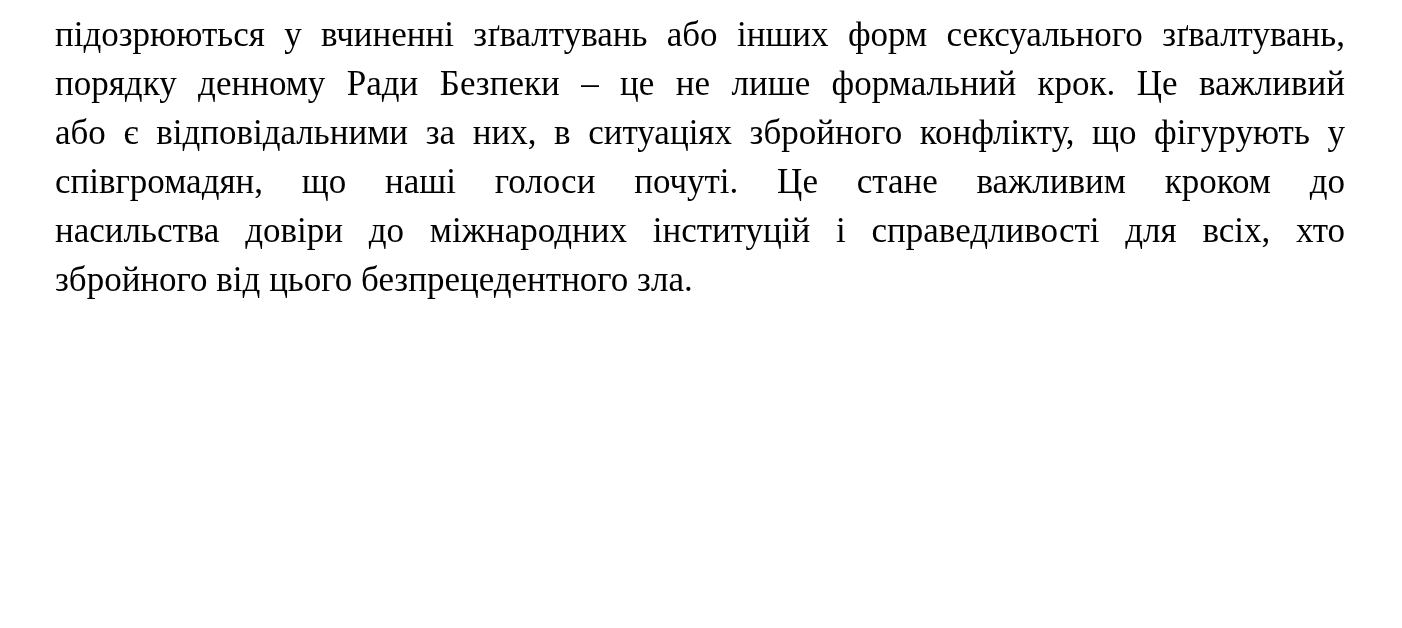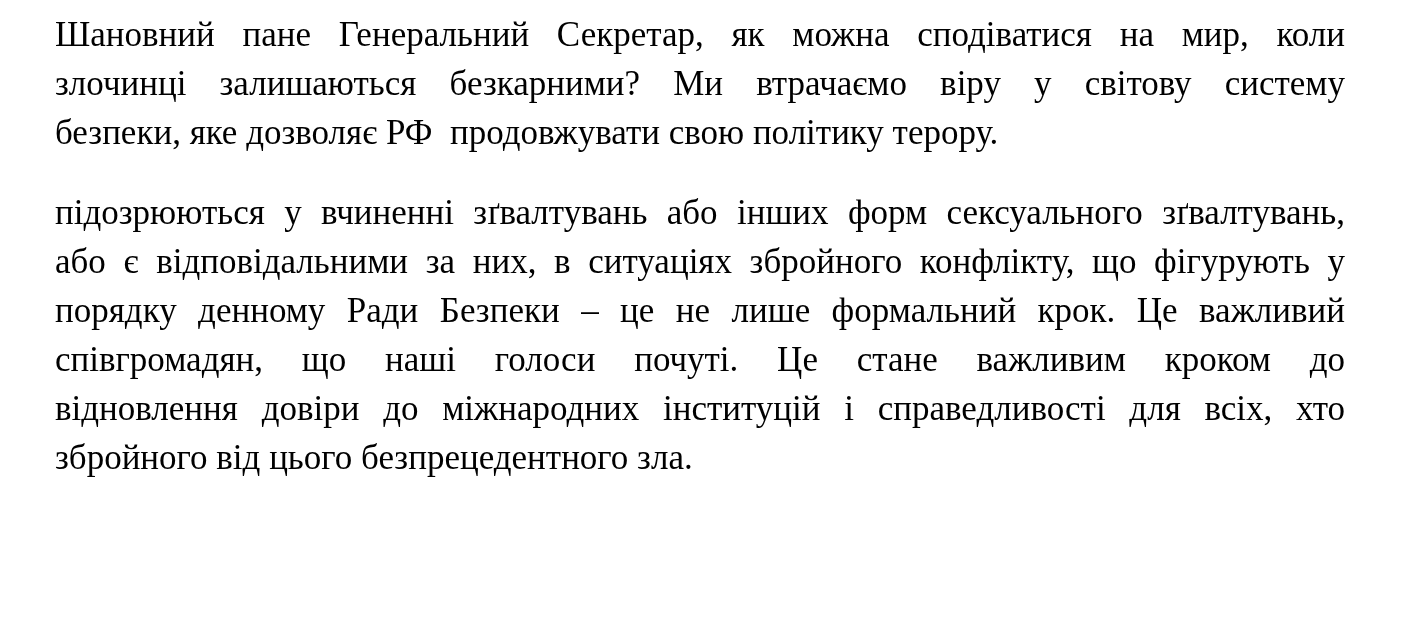--- a/index.html
+++ b/index.html
@@ -32,28 +32,23 @@
   .line.last {
     text-align: left;
     text-align-last: left;
   }
 </style>
 </head>
 <body>
 
 <div class="page">
 
-  <div class="paragraph">
-    <div class="line just">Шановний пане Генеральний Секретар,  як можна сподіватися на мир, коли</div>
-    <div class="line just">злочинці залишаються безкарними? Ми втрачаємо віру у світову систему</div>
-    <div class="line last">безпеки, яке дозволяє РФ&nbsp; продовжувати свою політику терору.</div>
-  </div>
 
   <div class="paragraph">
     <div class="line just">підозрюються у вчиненні зґвалтувань або інших форм сексуального зґвалтувань,</div>
+    <div class="line just">порядку денному Ради Безпеки – це не лише формальний крок.  Це важливий</div>
     <div class="line just">або є відповідальними за них, в ситуаціях збройного конфлікту, що фігурують у</div>
-    <div class="line just">порядку денному Ради Безпеки – це не лише формальний крок.  Це важливий</div>
     <div class="line just">співгромадян, що наші голоси почуті.  Це стане важливим кроком до</div>
-    <div class="line just">відновлення довіри до міжнародних інституцій і справедливості для всіх, хто</div>
+    <div class="line just">насильства довіри до міжнародних інституцій і справедливості для всіх, хто</div>
     <div class="line last">збройного від цього безпрецедентного зла.</div>
   </div>
 
 </div>
 
 </body></html>

